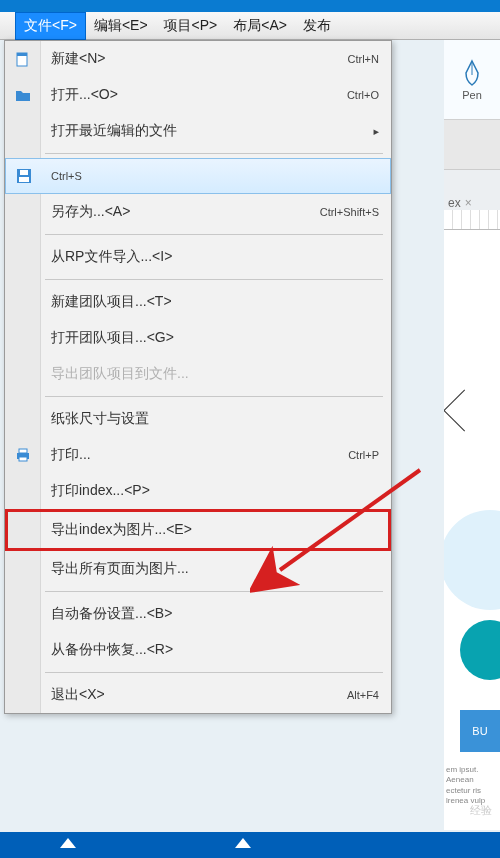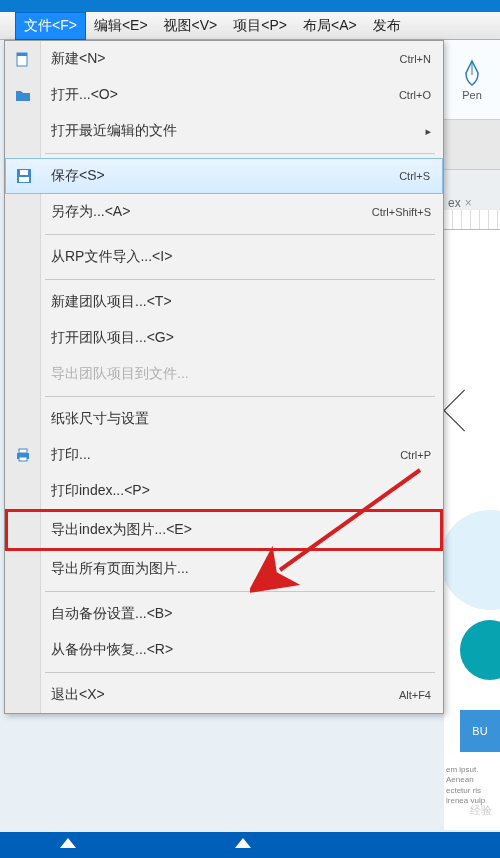--- a/index.html
+++ b/index.html
@@ -36,21 +36,21 @@
     .menu-bar-item.active {
       background: #1a8cff;
       color: #fff;
       border: 1px solid #0066cc;
     }
     
     .menu-dropdown {
       position: absolute;
       left: 4px;
       top: 40px;
-      width: 440px;
+      width: 388px;
       background: #f2f2f2;
       border: 1px solid #9a9a9a;
       box-shadow: 2px 2px 6px rgba(0,0,0,0.25);
       z-index: 100;
     }
     
     .menu-icon-col {
       position: absolute;
       left: 0;
       top: 0;
@@ -236,21 +236,20 @@
     .bottom-bar::after{left:235px}
   </style>
 </head>
 <body>
 
 <div class="title-bar"></div>
 
 <div class="menu-bar">
   <div class="menu-bar-item active">文件&lt;F&gt;</div>
   <div class="menu-bar-item">编辑&lt;E&gt;</div>
-  <div class="menu-bar-item">视图&lt;V&gt;</div>
   <div class="menu-bar-item">项目&lt;P&gt;</div>
   <div class="menu-bar-item">布局&lt;A&gt;</div>
   <div class="menu-bar-item">发布</div>
 </div>
 
 <div class="menu-dropdown">
   <div class="menu-icon-col"></div>
   <div class="menu-items">
 
     <div class="menu-item">
@@ -282,21 +281,20 @@
     <div class="menu-separator"></div>
 
     <div class="menu-item hover">
       <span class="menu-icon">
         <svg width="16" height="16">
             <rect x="1" y="1" width="14" height="14" fill="#3a8bd4"></rect>
             <rect x="4" y="2" width="8" height="5" fill="#fff"></rect>
             <rect x="3" y="9" width="10" height="5" fill="#fff"></rect>
           </svg>
       </span>
-      <span class="label">保存&lt;S&gt;</span>
       <span class="shortcut">Ctrl+S</span>
     </div>
 
     <div class="menu-item">
       <span class="label">另存为...&lt;A&gt;</span>
       <span class="shortcut">Ctrl+Shift+S</span>
     </div>
 
     <div class="menu-separator"></div>
 

